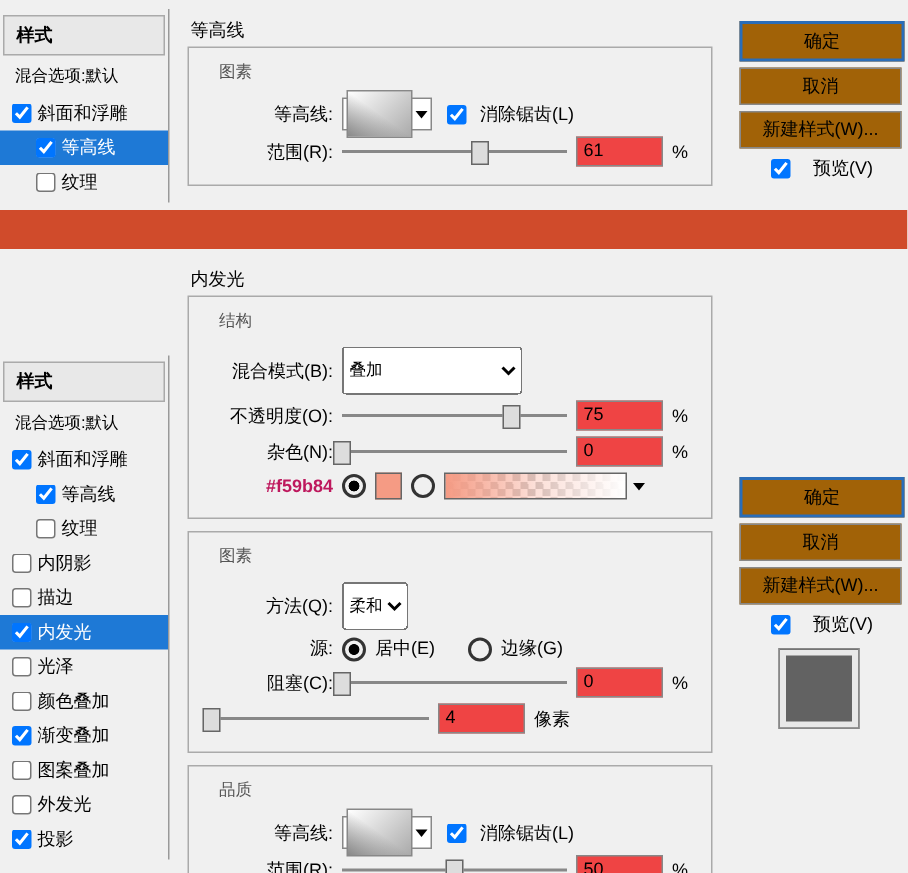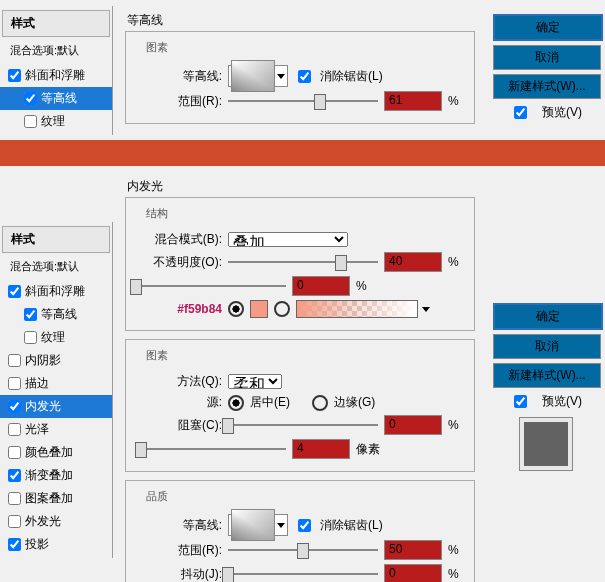--- a/index.html
+++ b/index.html
@@ -19,31 +19,31 @@
 .legend{font-size:11px;color:#555;margin:-16px 0 6px 6px;background:#f0f0f0;display:inline-block;padding:0 4px}
 .row{display:flex;align-items:center;gap:6px;margin:4px 0}
 .row-label{text-align:right;width:86px}
 .curve-box{width:42px;height:30px;border:1px solid #888;background:linear-gradient(135deg,#fff 0%,#aaa 100%);position:relative}
 .curve-box::after{content:"";position:absolute;left:0;bottom:0;right:0;top:0;background:linear-gradient(to top right,#888 0%,transparent 50%)}
 .dd{display:inline-flex;align-items:center;border:1px solid #888;background:#fff;padding:1px 2px;height:18px}
 .dd .arrow{border-left:4px solid transparent;border-right:4px solid transparent;border-top:5px solid #000;margin-left:2px}
 .slider{flex:1;height:18px;position:relative;max-width:150px}
 .slider-track{height:2px;background:#888;position:absolute;top:8px;left:0;right:0}
 .slider-thumb{width:10px;height:14px;background:#ddd;border:1px solid #666;position:absolute;top:2px;transform:translateX(-50%)}
-.num-box{width:48px;height:16px;border:1px solid #888;background:#b91c1c;padding:1px 4px}
+.num-box{width:48px;height:16px;border:1px solid #888;background:#ef4444;padding:1px 4px}
 .pct{width:14px}
-select{height:15px;font-size:16px}
+select{height:32px;font-size:11px}
 .swatch{width:16px;height:16px;background:#f59b84;border:1px solid #666}
 .radio{width:12px;height:12px;border-radius:50%;border:2px solid #333;display:inline-block}
 .radio.checked{background:radial-gradient(#000 40%,transparent 45%)}
 .grad-bar{width:120px;height:16px;border:1px solid #666;background:linear-gradient(to right,#f59b84,#f59b8450 50%,#fff),repeating-conic-gradient(#ccc 0 25%,#fff 0 50%);background-size:100% 100%,10px 10px}
 .grad-dd{display:flex;align-items:center}
 .grad-dd .arrow{border-left:4px solid transparent;border-right:4px solid transparent;border-top:5px solid #000;margin-left:4px}
 .right-col{width:106px;padding:6px}
-.btn{display:block;width:100%;border:1px solid #888;background:#0369a1;padding:3px 0;text-align:center;margin-bottom:4px;cursor:pointer}
+.btn{display:block;width:100%;border:1px solid #888;background:#a16207;padding:3px 0;text-align:center;margin-bottom:4px;cursor:pointer}
 .btn.primary{border:2px solid #2a6db8}
 .preview-box{width:52px;height:52px;background:#626262;margin:6px auto;border:1px solid #888;box-shadow:inset 0 0 0 4px #e8e8e8}
 .chk{display:flex;align-items:center;gap:12px;justify-content:center;margin:4px 0}
 .hex-label{color:#be185d;font-weight:bold}
 .container{position:relative}
 </style>
 </head>
 <body>
 
 <div class="container">
@@ -166,24 +166,25 @@
       <div class="row">
         <span class="row-label">混合模式(B):</span>
         <select style="width:120px"><option>叠加</option></select>
       </div>
       <div class="row">
         <span class="row-label">不透明度(O):</span>
         <div class="slider">
               <div class="slider-track"></div>
               <div class="slider-thumb" style="left:75%"></div>
             </div>
-        <div class="num-box">40</div>
-        <span class="pct">%</span>
-      </div>
-      <div class="row">
+        <div class="num-box">75</div>
+        <span class="pct">%</span>
+      </div>
+      <div class="row">
+        <span class="row-label">杂色(N):</span>
         <div class="slider">
               <div class="slider-track"></div>
               <div class="slider-thumb" style="left:0%"></div>
             </div>
         <div class="num-box">0</div>
         <span class="pct">%</span>
       </div>
       <div class="row">
         <span class="row-label hex-label">#f59b84</span>
         <span class="radio checked"></span>

